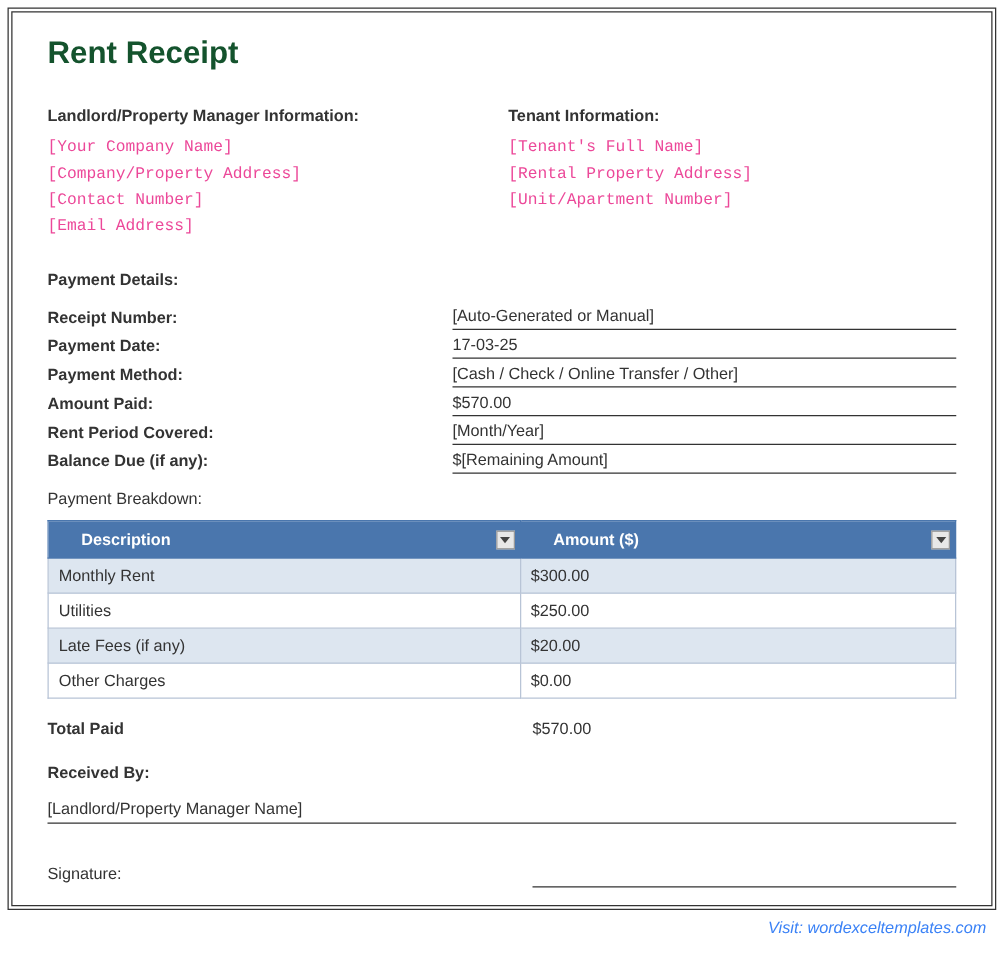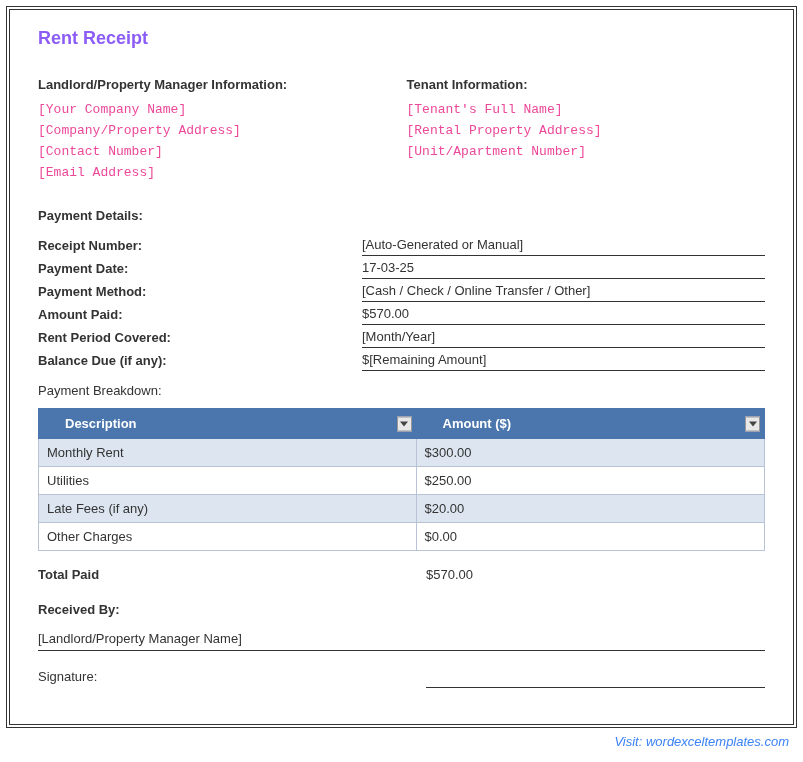--- a/index.html
+++ b/index.html
@@ -17,23 +17,23 @@
     padding: 2px;
     height: 722px;
   }
   .inner-border {
     border: 1px solid #333;
     height: 100%;
     padding: 18px 28px 12px 28px;
     position: relative;
   }
   .title {
-    font-size: 18px;
-    font-weight: bold;
-    color: #8b5cf6;
+    font-size: 25px;
+    font-weight: bold;
+    color: #14532d;
     margin-bottom: 28px;
     font-family: Arial, Helvetica, sans-serif;
   }
   .two-col {
     display: flex;
     gap: 10px;
   }
   .col { flex: 1; }
   .section-heading {
     font-weight: bold;
@@ -115,21 +115,21 @@
     font-weight: bold;
     font-size: 13px;
   }
   .total-value { font-size: 13px; }
   .received { margin-top: 20px; }
   .received-heading { font-weight: bold; margin-bottom: 14px; font-size: 13px; }
   .received-line {
     border-bottom: 1px solid #333;
     padding-bottom: 4px;
     font-size: 13px;
-    margin-bottom: 18px;
+    margin-bottom: 32px;
   }
   .sig-row { display: flex; align-items: flex-end; }
   .sig-label { width: 388px; font-size: 13px; padding-bottom: 4px; }
   .sig-line { flex: 1; border-bottom: 1px solid #333; height: 14px; }
   .footer {
     text-align: right;
     font-style: italic;
     font-size: 13px;
     color: #3b82f6;
     margin-top: 6px;

